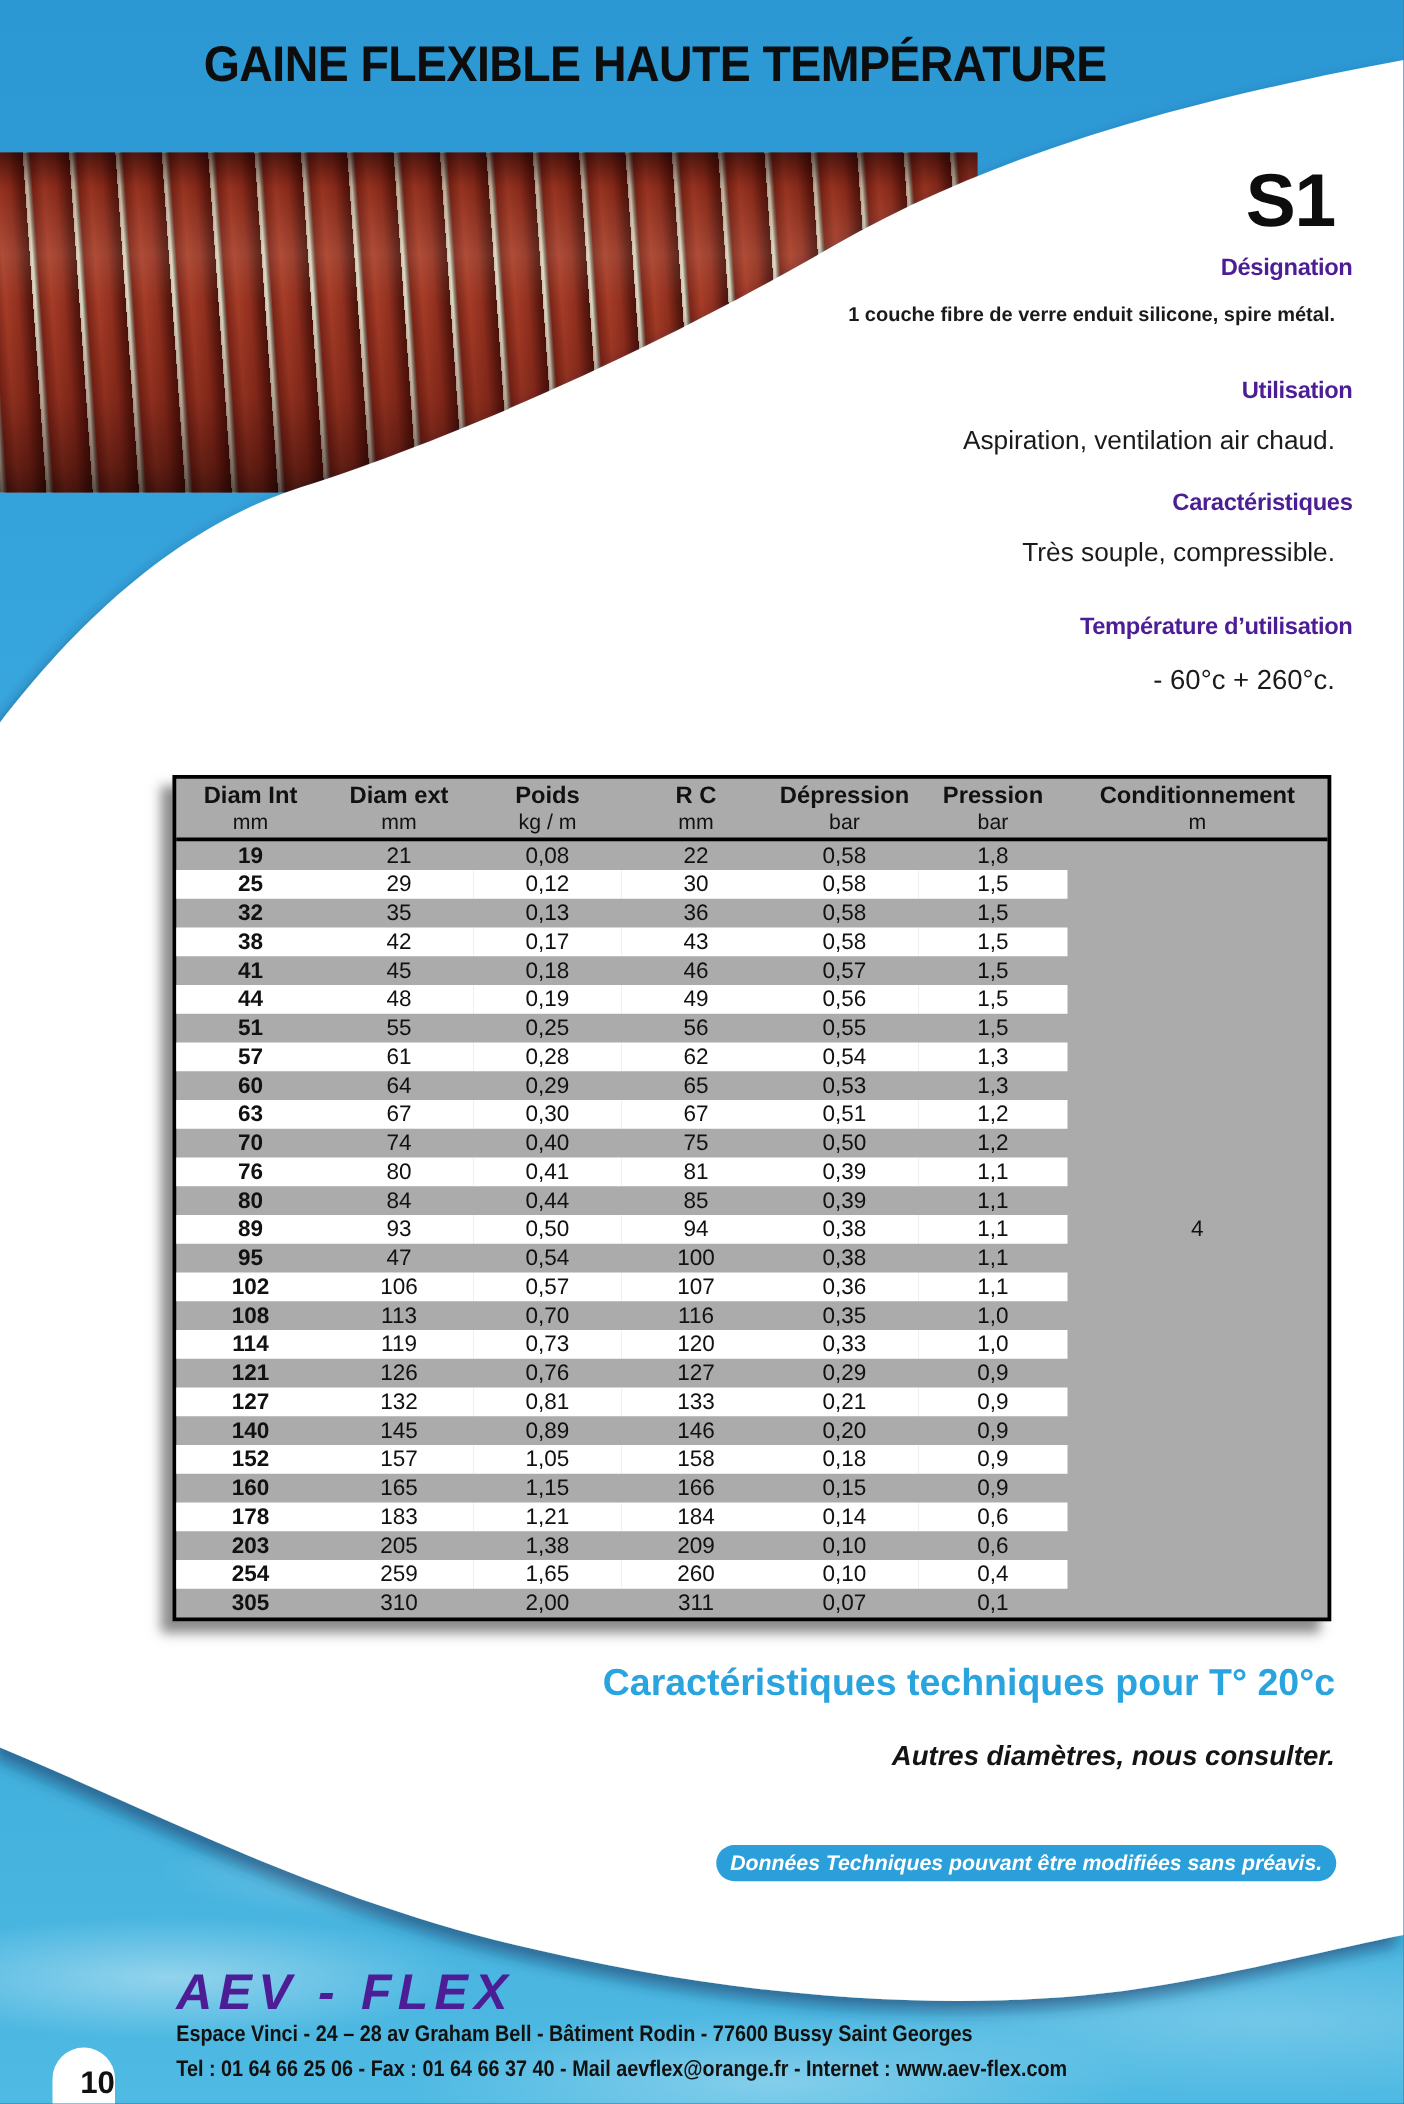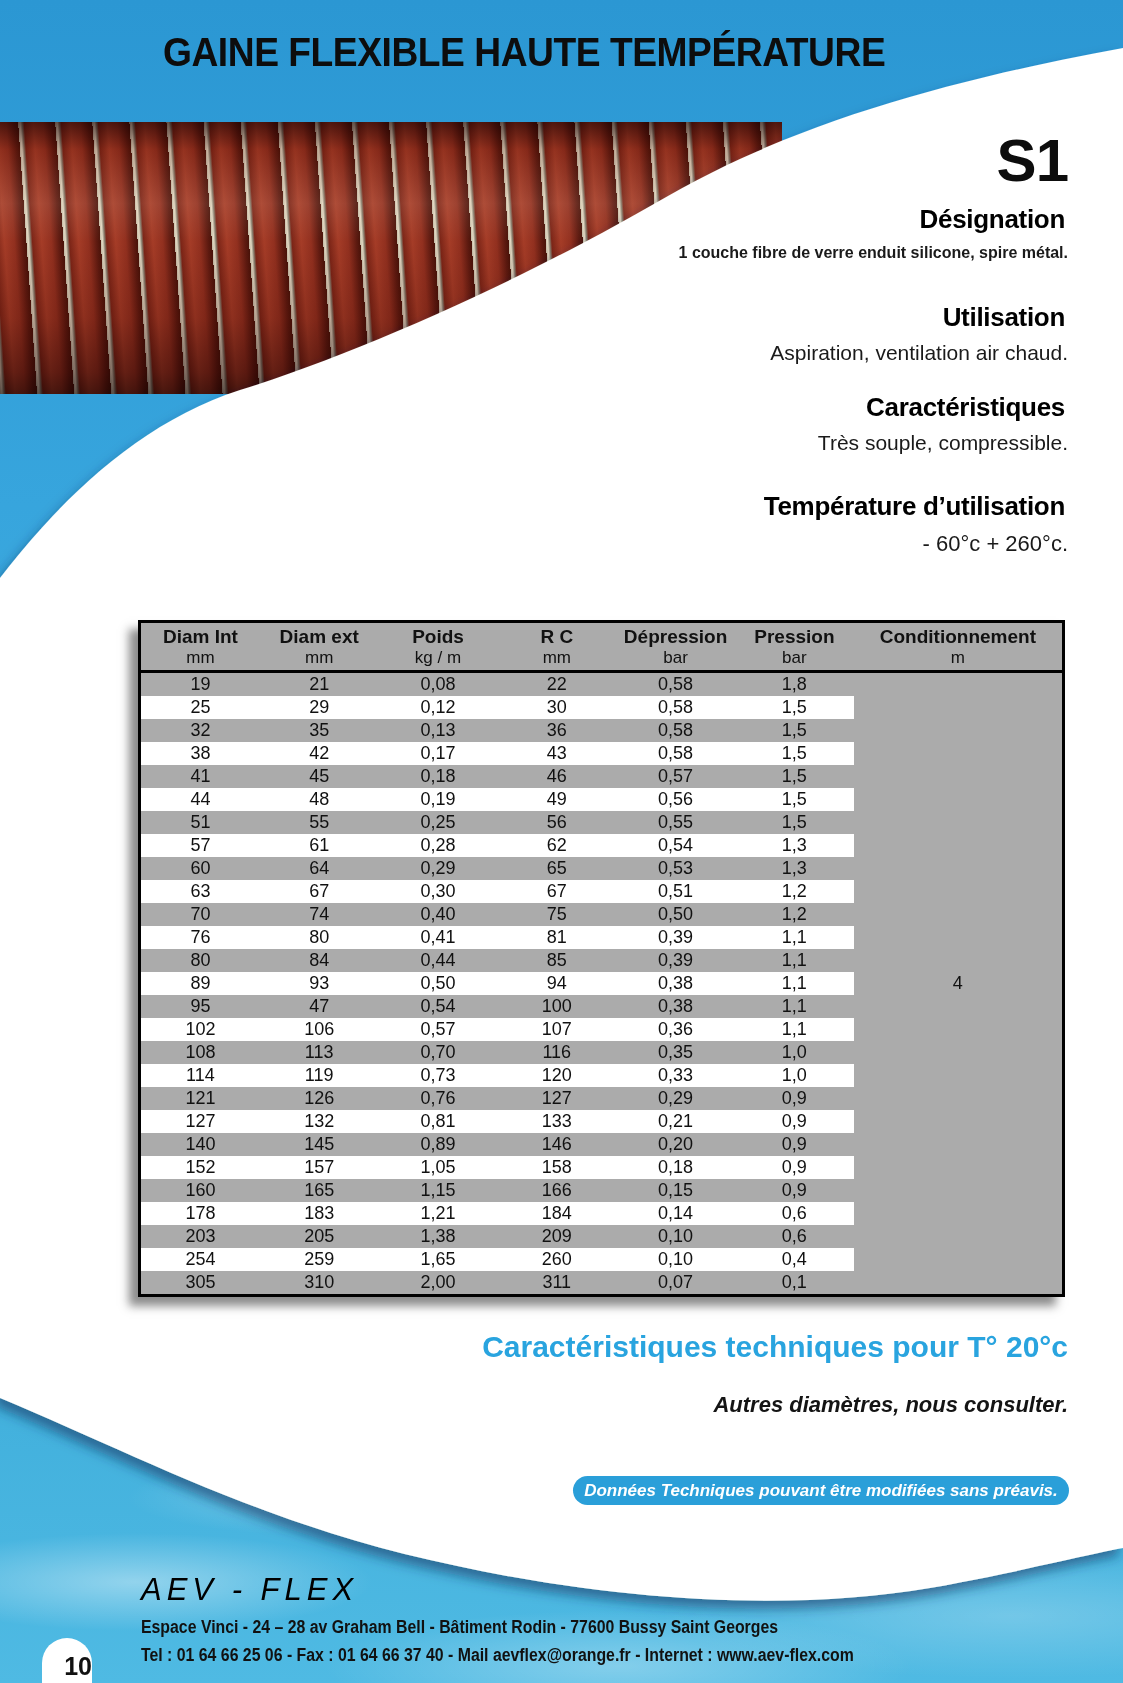--- a/index.html
+++ b/index.html
@@ -40,22 +40,22 @@
   .page-title {
     position:absolute; left:163px; top:30px;
     font-size:40px; font-weight:bold; color:#0d0d0d; letter-spacing:-0.5px;
     transform:scaleX(.93); transform-origin:left top; white-space:nowrap;
   }
   .product-code {
     position:absolute; right:55px; top:126px;
     font-size:60px; font-weight:bold; color:#0d0d0d; letter-spacing:-1px;
   }
   .sec-h {
-    position:absolute; right:58px; font-size:26px; font-weight:bold;
-    color:#000000; white-space:nowrap; letter-spacing:-0.3px;
+    position:absolute; right:41px; font-size:19px; font-weight:bold;
+    color:#4c1d95; white-space:nowrap; letter-spacing:-0.3px;
   }
   .sec-b {
     position:absolute; right:55px; font-size:21px; color:#1a1a1a; white-space:nowrap;
   }
   .h-designation { top:204px; }
   .b-designation { top:244px; font-weight:bold; font-size:16px; }
   .h-utilisation { top:302px; }
   .b-utilisation { top:341px; }
   .h-caracteristiques { top:392px; }
   .b-caracteristiques { top:431px; }
@@ -70,21 +70,21 @@
   }
   .thead { border-bottom:3px solid #000; }
   .trow, .hrow {
     display:grid;
     grid-template-columns:12.9% 12.9% 12.9% 12.9% 12.9% 12.9% 22.6%;
   }
   .hrow .tcell { font-size:19px; font-weight:bold; height:25px; line-height:27px; }
   .hrow.units .tcell { font-size:17px; font-weight:normal; height:22px; line-height:20px; }
   .tcell { text-align:center; color:#111; overflow:hidden; }
   .trow .tcell { font-size:18px; height:23px; line-height:23px; }
-  .trow .c0 { font-weight:normal; }
+  .trow .c0 { font-weight:bold; }
   .trow.alt .c0, .trow.alt .c1, .trow.alt .c2,
   .trow.alt .c3, .trow.alt .c4, .trow.alt .c5 { background:#fff; }
 
   .tech-title {
     position:absolute; right:55px; top:1330px;
     font-size:30px; font-weight:bold; color:#29A4DF; white-space:nowrap;
   }
   .other-diam {
     position:absolute; right:55px; top:1392px;
     font-size:22px; font-weight:bold; font-style:italic; color:#141414; white-space:nowrap;
@@ -94,21 +94,21 @@
     background:#2A9FD9; border-radius:15px;
     display:flex; align-items:center; justify-content:center;
   }
   .banner-pill span {
     color:#fff; font-size:17px; font-weight:bold; font-style:italic; white-space:nowrap;
   }
 
   
   .logo {
     position:absolute; left:141px; top:1572px;
-    font-size:31px; font-weight:normal; font-style:italic; color:#000000;
+    font-size:40px; font-weight:bold; font-style:italic; color:#4c1d95;
     letter-spacing:5px; white-space:nowrap;
   }
   .addr1, .addr2 {
     position:absolute; left:141px; font-size:18px; font-weight:bold; color:#111;
     white-space:nowrap; transform:scaleX(.88); transform-origin:left top;
   }
   .addr1 { top:1617px; }
   .addr2 { top:1645px; }
   .page-tab {
     position:absolute; left:42px; top:1638px; width:50px; height:45px;

